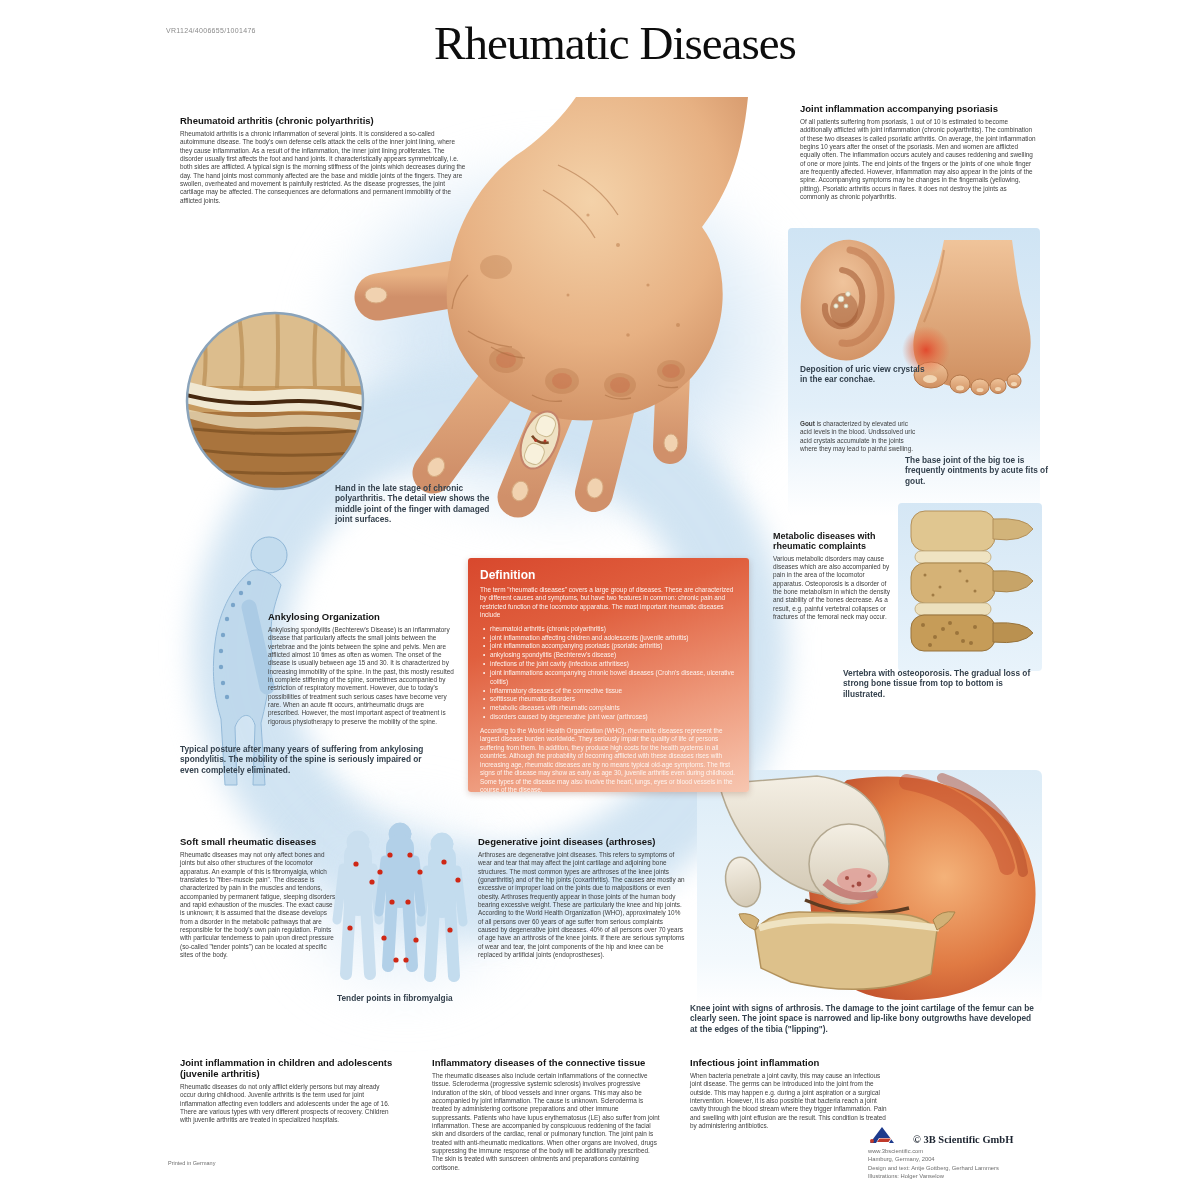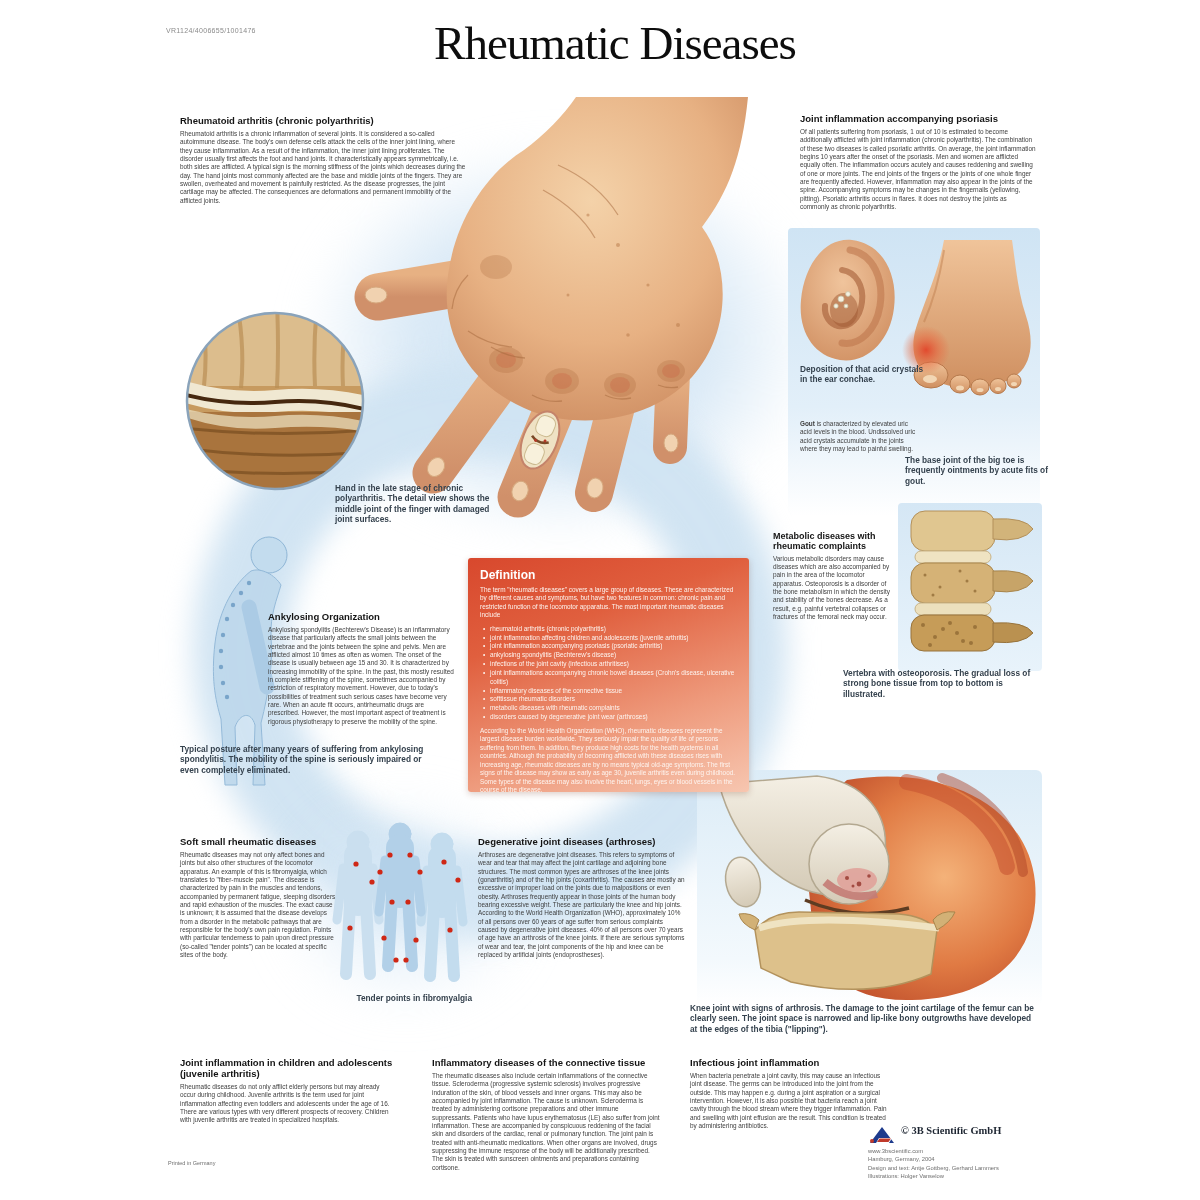--- a/index.html
+++ b/index.html
@@ -16,21 +16,21 @@
   #catalog{position:absolute;left:166px;top:27px;font-size:7px;color:#8a8a8a;letter-spacing:.3px}
   #def-box{position:absolute;left:468px;top:558px;width:281px;height:234px;border-radius:3px;padding:10px 12px;
            background:linear-gradient(160deg,#d8482d 0%,#e05f3e 30%,#ee9a7c 68%,#f7c6b0 100%);color:#fff;
            box-shadow:0 2px 6px rgba(120,60,40,.25)}
   #def-box h3{font-size:12px;font-weight:bold;margin-bottom:4px;color:#ffffff}
   #def-box p{font-size:6.4px;line-height:1.32;color:#fdf4ef}
   #def-box ul{list-style:none;margin:5px 0 5px 3px}
   #def-box li{font-size:6.4px;line-height:1.38;padding-left:7px;position:relative;color:#fdf4ef}
   #def-box li::before{content:"\2022";position:absolute;left:0}
   #footer{position:absolute;left:868px;top:1125px;width:190px}
-  #footer .row{display:flex;align-items:flex-start;gap:5px}
+  #footer .row{display:flex;align-items:flex-end;gap:17px}
   #footer .copy{font-family:"Liberation Serif",serif;font-weight:bold;font-size:10.5px;color:#1c2430}
   #footer .small{font-size:5.8px;line-height:1.45;color:#6e6e6e;margin-top:2px}
   #printed{position:absolute;left:168px;top:1160px;font-size:5.5px;color:#6e6e6e}
   .blur18{filter:blur(18px)} .blur10{filter:blur(10px)} .blur25{filter:blur(25px)}
 </style>
 </head>
 <body>
 
 <div class="wash blur18" style="left:300px;top:140px;width:520px;height:400px;border-radius:50%;
             background:radial-gradient(closest-side,#d3e6f5 0%,#d9e9f6 55%,rgba(211,230,245,0) 100%)"></div>
@@ -305,26 +305,26 @@
   <path d="M58,158 q-14,-6 -16,-16 q12,-2 20,6 Z" fill="#d2b176" stroke="#a8854c"></path>
   <path d="M240,158 q14,-8 18,-18 q-14,-2 -22,8 Z" fill="#d2b176" stroke="#a8854c"></path>
   <ellipse cx="46" cy="110" rx="17" ry="25" fill="url(#gkbone)" stroke="#b3a890" stroke-width="1.5" transform="rotate(-12 46 110)"></ellipse>
 </svg>
 
 <div class="tb" style="left:180px;top:116px;width:287px">
   <h3>Rheumatoid arthritis (chronic polyarthritis)</h3>
   <p>Rheumatoid arthritis is a chronic inflammation of several joints. It is considered a so-called autoimmune disease. The body's own defense cells attack the cells of the inner joint lining, where they cause inflammation. As a result of the inflammation, the inner joint lining proliferates. The disorder usually first affects the foot and hand joints. It characteristically appears symmetrically, i.e. both sides are afflicted. A typical sign is the morning stiffness of the joints which decreases during the day. The hand joints most commonly affected are the base and middle joints of the fingers. They are swollen, overheated and movement is painfully restricted. As the disease progresses, the joint cartilage may be affected. The consequences are deformations and permanent immobility of the afflicted joints.</p>
 </div>
 
-<div class="tb" style="left:800px;top:114px;width:237px">
+<div class="tb" style="left:800px;top:104px;width:237px">
   <h3>Joint inflammation accompanying psoriasis</h3>
   <p>Of all patients suffering from psoriasis, 1 out of 10 is estimated to become additionally afflicted with joint inflammation (chronic polyarthritis). The combination of these two diseases is called psoriatic arthritis. On average, the joint inflammation begins 10 years after the onset of the psoriasis. Men and women are afflicted equally often. The inflammation occurs acutely and causes reddening and swelling of one or more joints. The end joints of the fingers or the joints of one whole finger are frequently affected. However, inflammation may also appear in the joints of the spine. Accompanying symptoms may be changes in the fingernails (yellowing, pitting). Psoriatic arthritis occurs in flares. It does not destroy the joints as commonly as chronic polyarthritis.</p>
 </div>
 
-<div class="cap" style="left:800px;top:364px;width:125px">Deposition of that acid crystals in the ear conchae.</div>
+<div class="cap" style="left:800px;top:364px;width:125px">Deposition of uric view crystals in the ear conchae.</div>
 
 <div class="tb" style="left:800px;top:420px;width:118px">
   <p><b>Gout</b><span> is characterized by elevated uric acid levels in the blood. Undissolved uric acid crystals accumulate in the joints where they may lead to painful swelling.</span></p>
 </div>
 
 <div class="cap" style="left:905px;top:455px;width:150px">The base joint of the big toe is frequently ointments by acute fits of gout.</div>
 
 <div class="cap" style="left:335px;top:483px;width:158px">Hand in the late stage of chronic polyarthritis. The detail view shows the middle joint of the finger with damaged joint surfaces.</div>
 
 <div class="tb" style="left:773px;top:531px;width:122px">
@@ -362,21 +362,21 @@
 <div class="tb" style="left:180px;top:837px;width:158px">
   <h3>Soft small rheumatic diseases</h3>
   <p>Rheumatic diseases may not only affect bones and joints but also other structures of the locomotor apparatus. An example of this is fibromyalgia, which translates to "fiber-muscle pain". The disease is characterized by pain in the muscles and tendons, accompanied by permanent fatigue, sleeping disorders and rapid exhaustion of the muscles. The exact cause is unknown; it is assumed that the disease develops from a disorder in the metabolic pathways that are responsible for the body's own pain regulation. Points with particular tenderness to pain upon direct pressure (so-called "tender points") can be located at specific sites of the body.</p>
 </div>
 
 <div class="tb" style="left:478px;top:837px;width:207px">
   <h3>Degenerative joint diseases (arthroses)</h3>
   <p>Arthroses are degenerative joint diseases. This refers to symptoms of wear and tear that may affect the joint cartilage and adjoining bone structures. The most common types are arthroses of the knee joints (gonarthritis) and of the hip joints (coxarthritis). The causes are mostly an excessive or improper load on the joints due to malpositions or even obesity. Arthroses frequently appear in those joints of the human body bearing excessive weight. These are particularly the knee and hip joints. According to the World Health Organization (WHO), approximately 10% of all persons over 60 years of age suffer from serious complaints caused by degenerative joint diseases. 40% of all persons over 70 years of age have an arthrosis of the knee joints. If there are serious symptoms of wear and tear, the joint components of the hip and knee can be replaced by artificial joints (endoprostheses).</p>
 </div>
 
-<div class="cap" style="left:312px;top:993px;width:160px;text-align:right">Tender points in fibromyalgia</div>
+<div class="cap" style="left:337px;top:993px;width:160px;text-align:left">Tender points in fibromyalgia</div>
 
 <div class="cap" style="left:690px;top:1003px;width:345px">Knee joint with signs of arthrosis. The damage to the joint cartilage of the femur can be clearly seen. The joint space is narrowed and lip-like bony outgrowths have developed at the edges of the tibia ("lipping").</div>
 
 <div class="tb" style="left:180px;top:1058px;width:213px">
   <h3>Joint inflammation in children and adolescents (juvenile arthritis)</h3>
   <p>Rheumatic diseases do not only afflict elderly persons but may already occur during childhood. Juvenile arthritis is the term used for joint inflammation affecting even toddlers and adolescents under the age of 16. There are various types with very different prospects of recovery. Children with juvenile arthritis are treated in specialized hospitals.</p>
 </div>
 
 <div class="tb" style="left:432px;top:1058px;width:228px">
   <h3>Inflammatory diseases of the connective tissue</h3>

